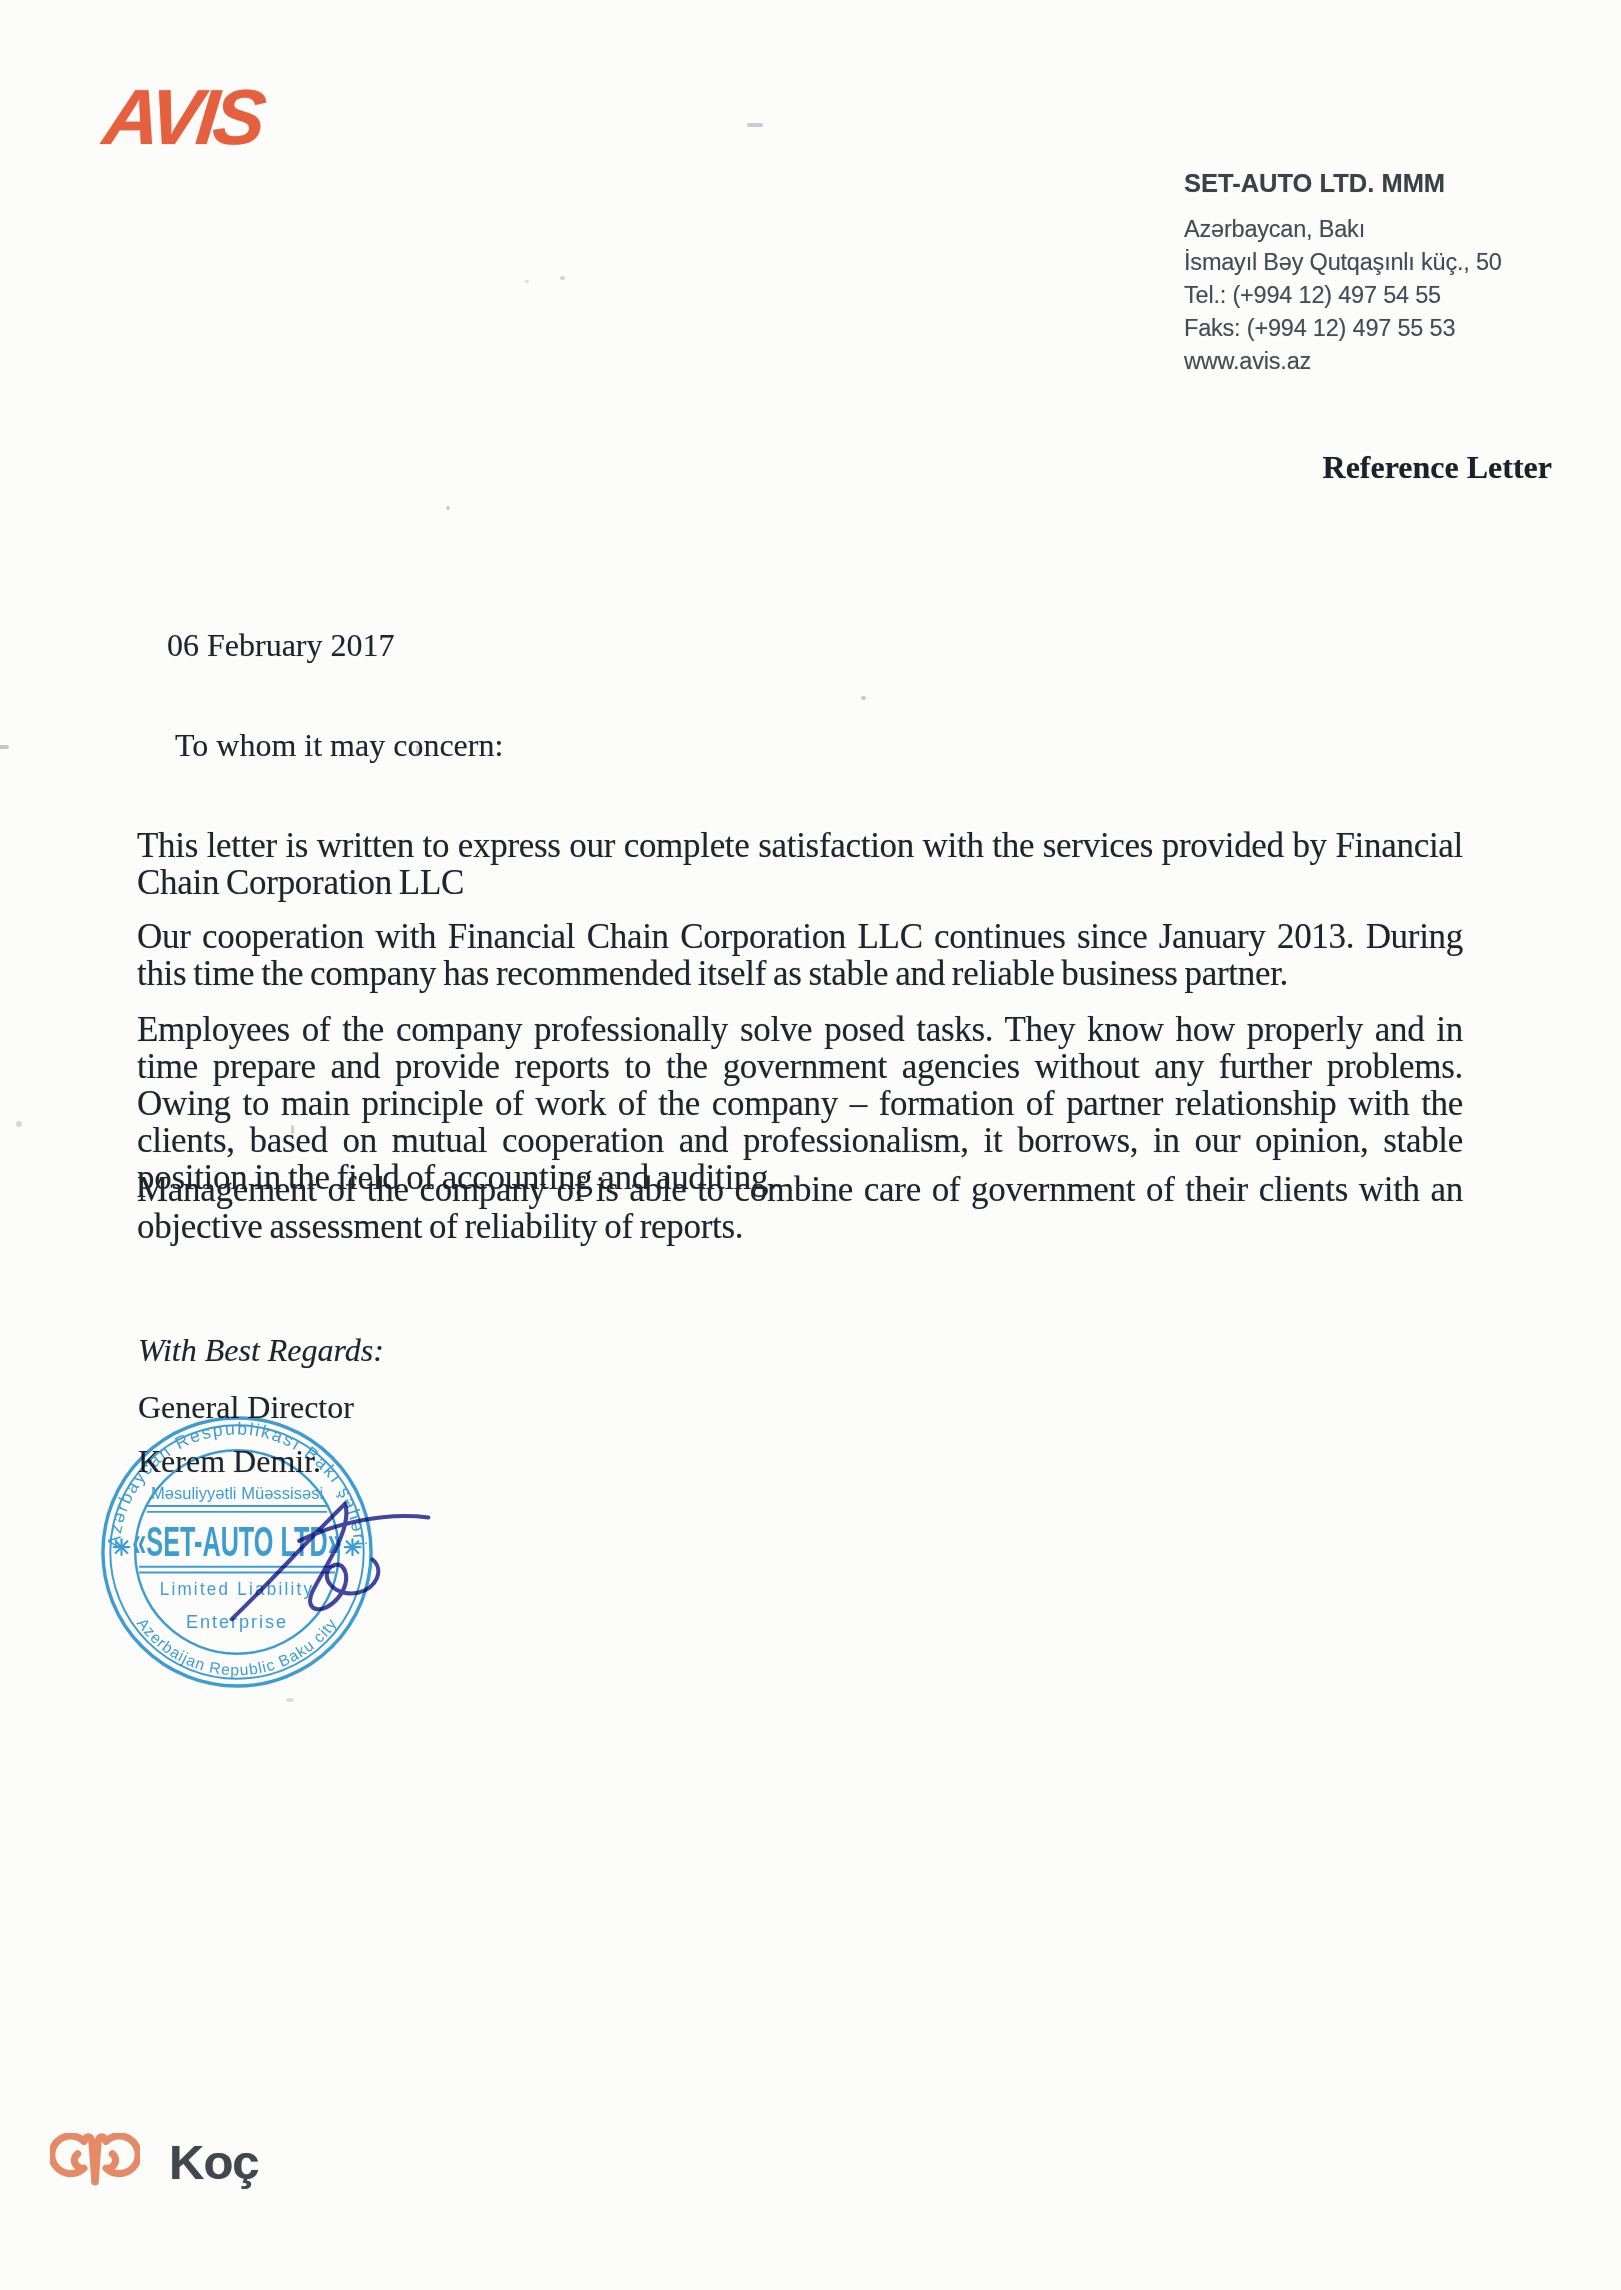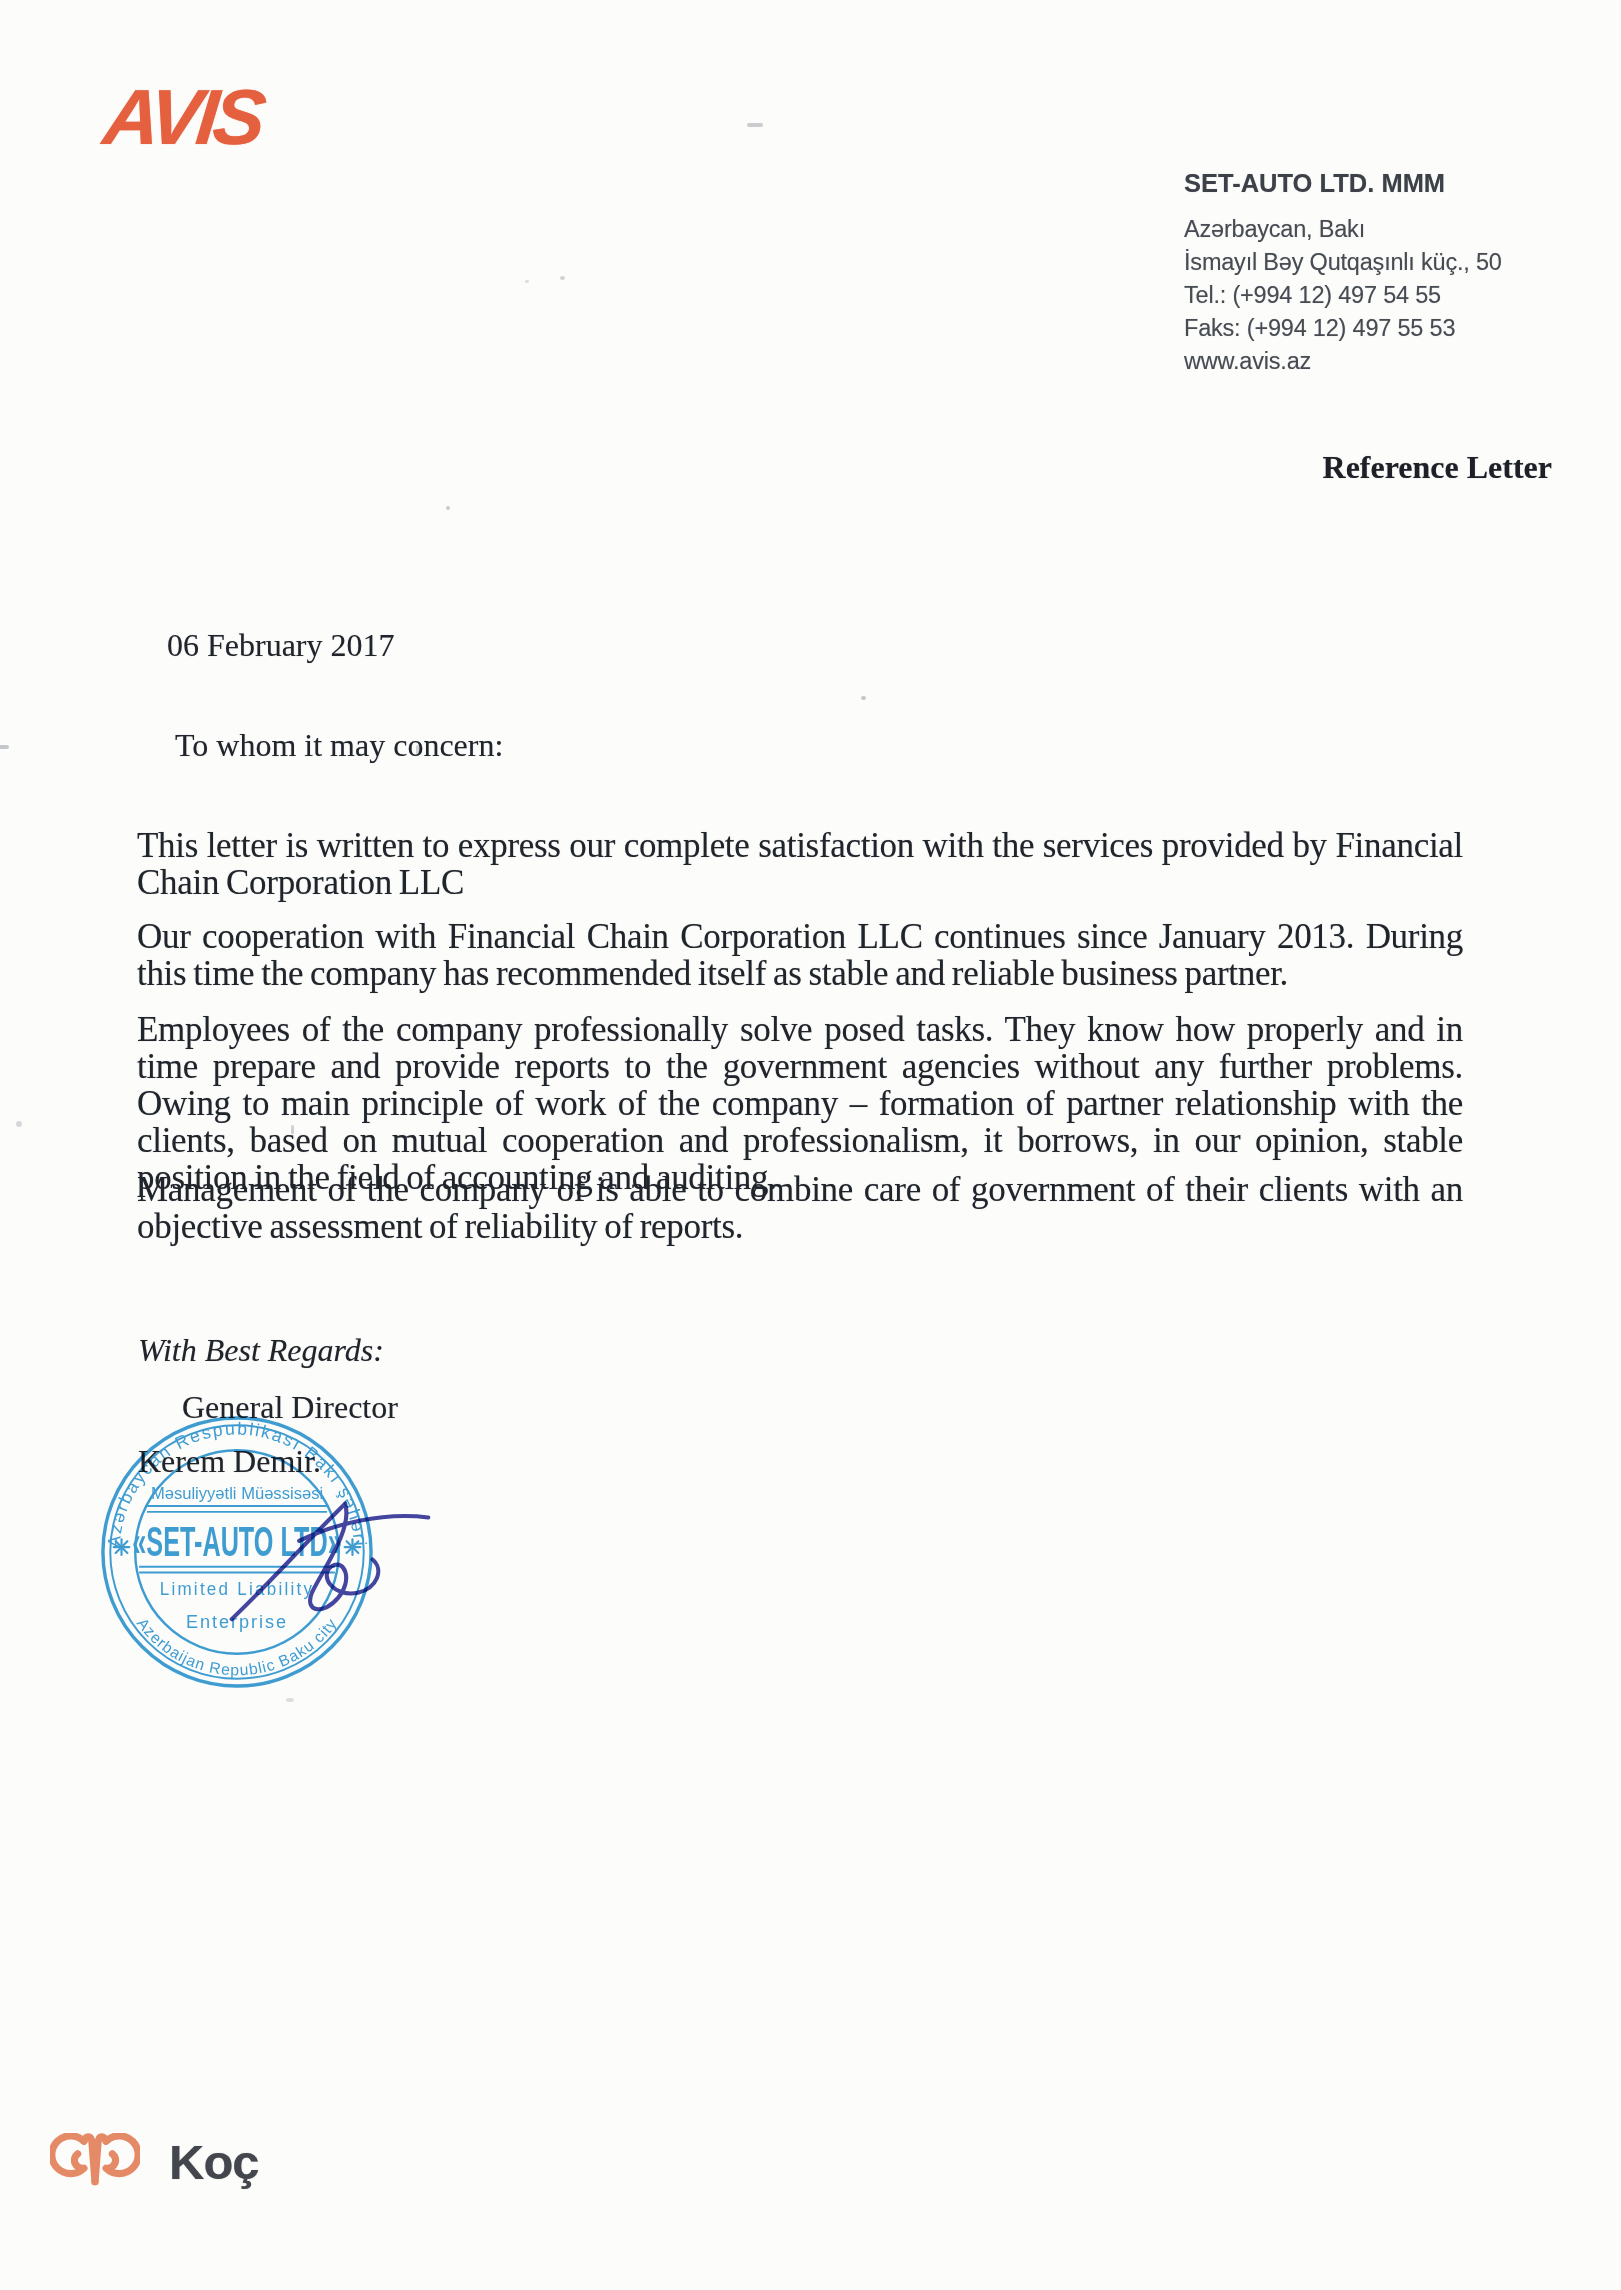--- a/index.html
+++ b/index.html
@@ -43,21 +43,21 @@
   .date-line { left:167px; top:628px; }
   .salutation-line { left:175px; top:680px;margin-top:48px; }
   .para {
     position:absolute; left:137px; width:1326px;
     font-size:35px; line-height:37px; text-align:justify;
     letter-spacing:-0.3px; word-spacing:-1.5px;
     text-shadow:0 0 1px rgba(32,36,43,.35);
   }
   .p1 { top:792px; } .p2 { top:883px; } .p3 { top:976px; } .p4 { top:1136px; }
   .closing-line { left:138px; top:1333px;font-style:italic; }
-  .signer-title-line { left:138px; top:1390px;margin-left:44px; }
+  .signer-title-line { left:138px; top:1390px; }
   .signer-name-line { left:138px; top:1444px; }
 
   
   .stamp {
     position:absolute; left:100px; top:1415px; width:274px; height:274px;
     mix-blend-mode:multiply; opacity:.92; z-index:3;
   }
   .stamp text { fill:#2f96d2; font-family:"Liberation Sans","DejaVu Sans",sans-serif; }
   .signature {
     position:absolute; left:216px; top:1485px; width:225px; height:147px;

